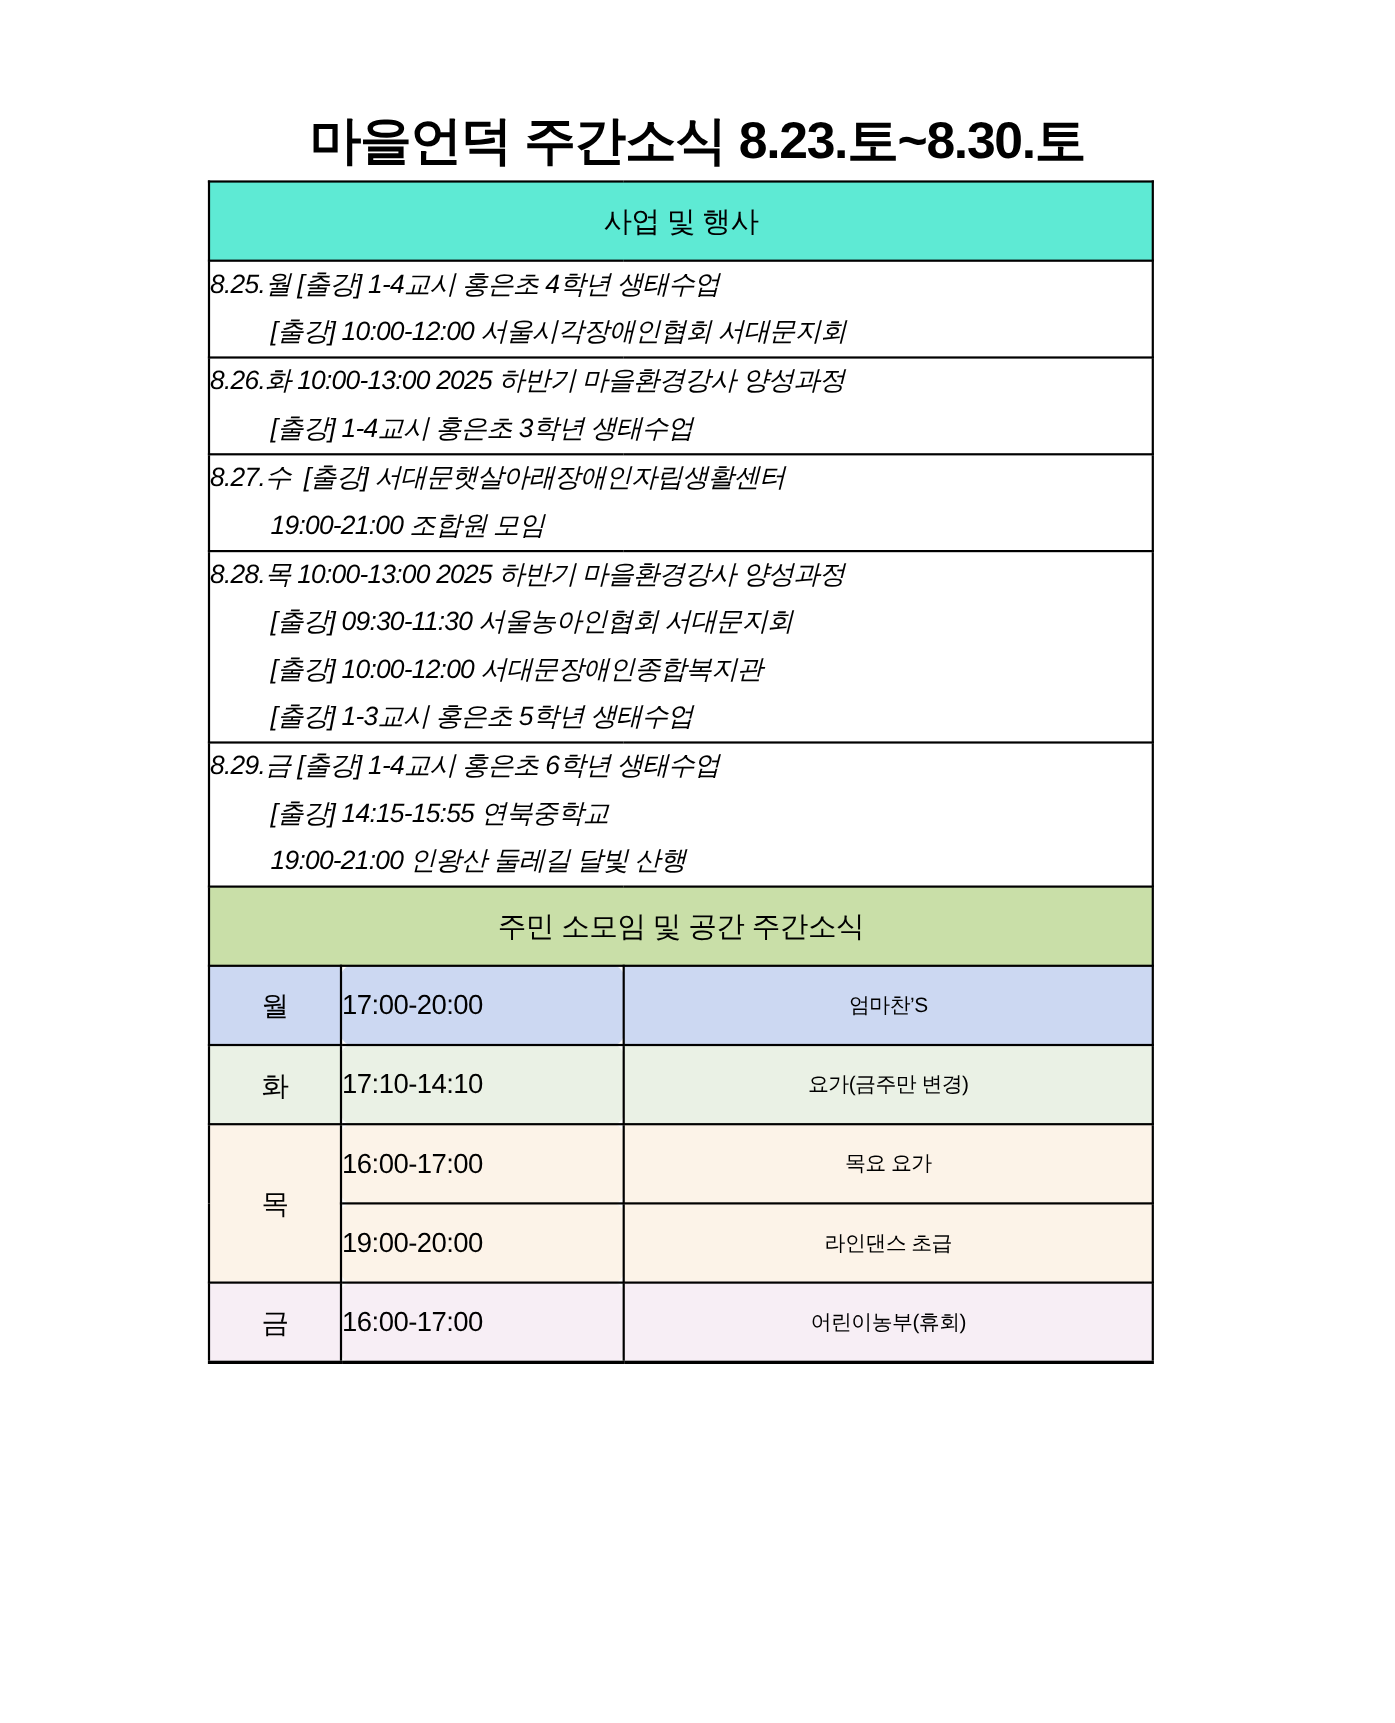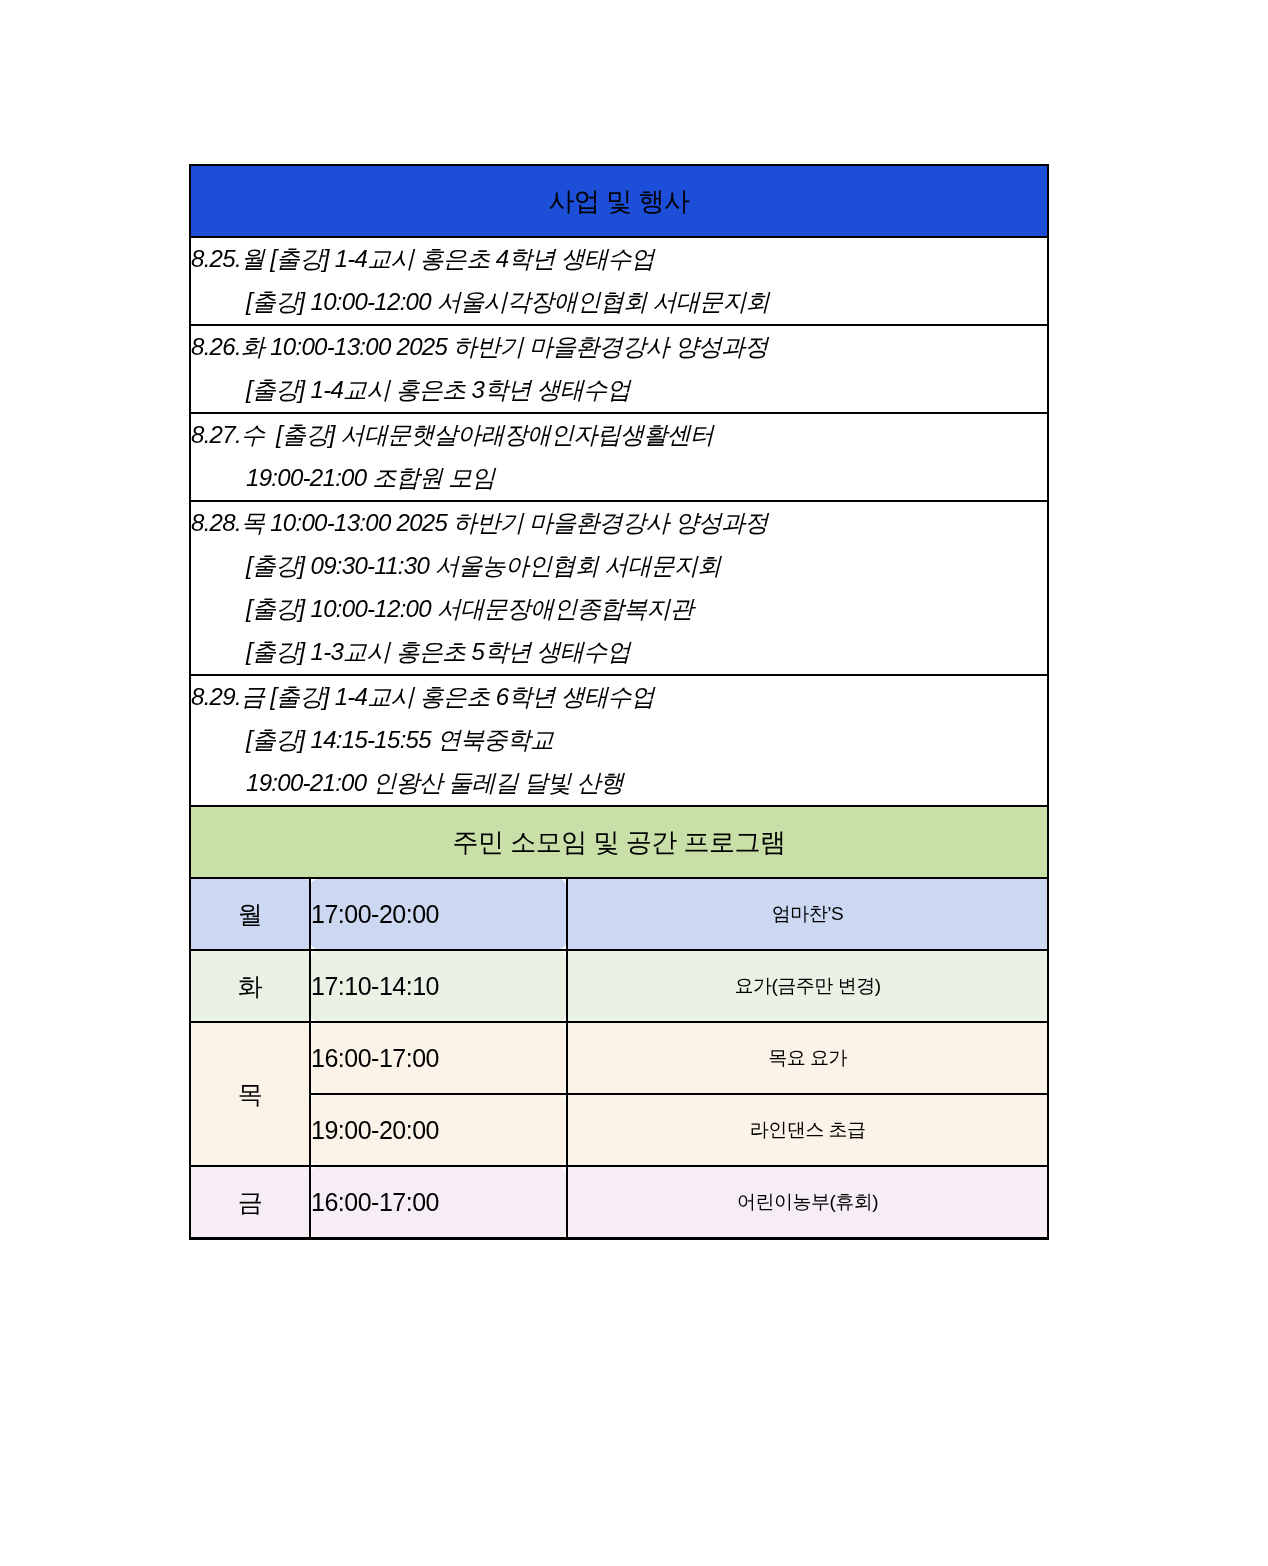--- a/index.html
+++ b/index.html
@@ -53,21 +53,21 @@
 
   
   .band {
     text-align: center;
     font-size: 26px;
     font-weight: 400;
     letter-spacing: -0.5px;
     height: 70px;
     border-width: 3px 3px 3px 3px;
   }
-  .band-events   { background: #1d4ed8; }
+  .band-events   { background: #5eead4; }
   .band-programs { background: #c9dfa8; }
 
   
   .event-cell {
     padding: 16px 0 18px 13px;
     border-left-width: 3px;
     border-right-width: 3px;
   }
   .event-line {
     font-size: 24px;
@@ -109,20 +109,21 @@
   .row-thu { background: #fcf3e8; }
   .row-fri { background: #f7eef5; }
 
   .bottom-edge td { border-bottom-width: 3px; }
 </style>
 </head>
 <body>
 
 <div class="page">
 
+  <h1 class="doc-title">마을언덕 주간소식 8.23.토~8.30.토</h1>
 
   <table class="sched-table">
     <colgroup>
       <col style="width:120px">
       <col style="width:257px">
       <col style="width:481px">
     </colgroup>
     <tbody>
 
       <tr>
@@ -161,21 +162,21 @@
 
       <tr>
         <td class="event-cell" colspan="3">
           <div class="event-line">8.29.금 [출강] 1-4교시 홍은초 6학년 생태수업</div>
           <div class="event-line indented">[출강] 14:15-15:55 연북중학교</div>
           <div class="event-line indented">19:00-21:00 인왕산 둘레길 달빛 산행</div>
         </td>
       </tr>
 
       <tr>
-        <td class="band band-programs" colspan="3">주민 소모임 및 공간 프로그램</td>
+        <td class="band band-programs" colspan="3">주민 소모임 및 공간 주간소식</td>
       </tr>
 
       <tr class="row-mon">
         <td class="day-cell">월</td>
         <td class="time-cell">17:00-20:00</td>
         <td class="title-cell">엄마찬’S</td>
       </tr>
 
       <tr class="row-tue">
         <td class="day-cell">화</td>

